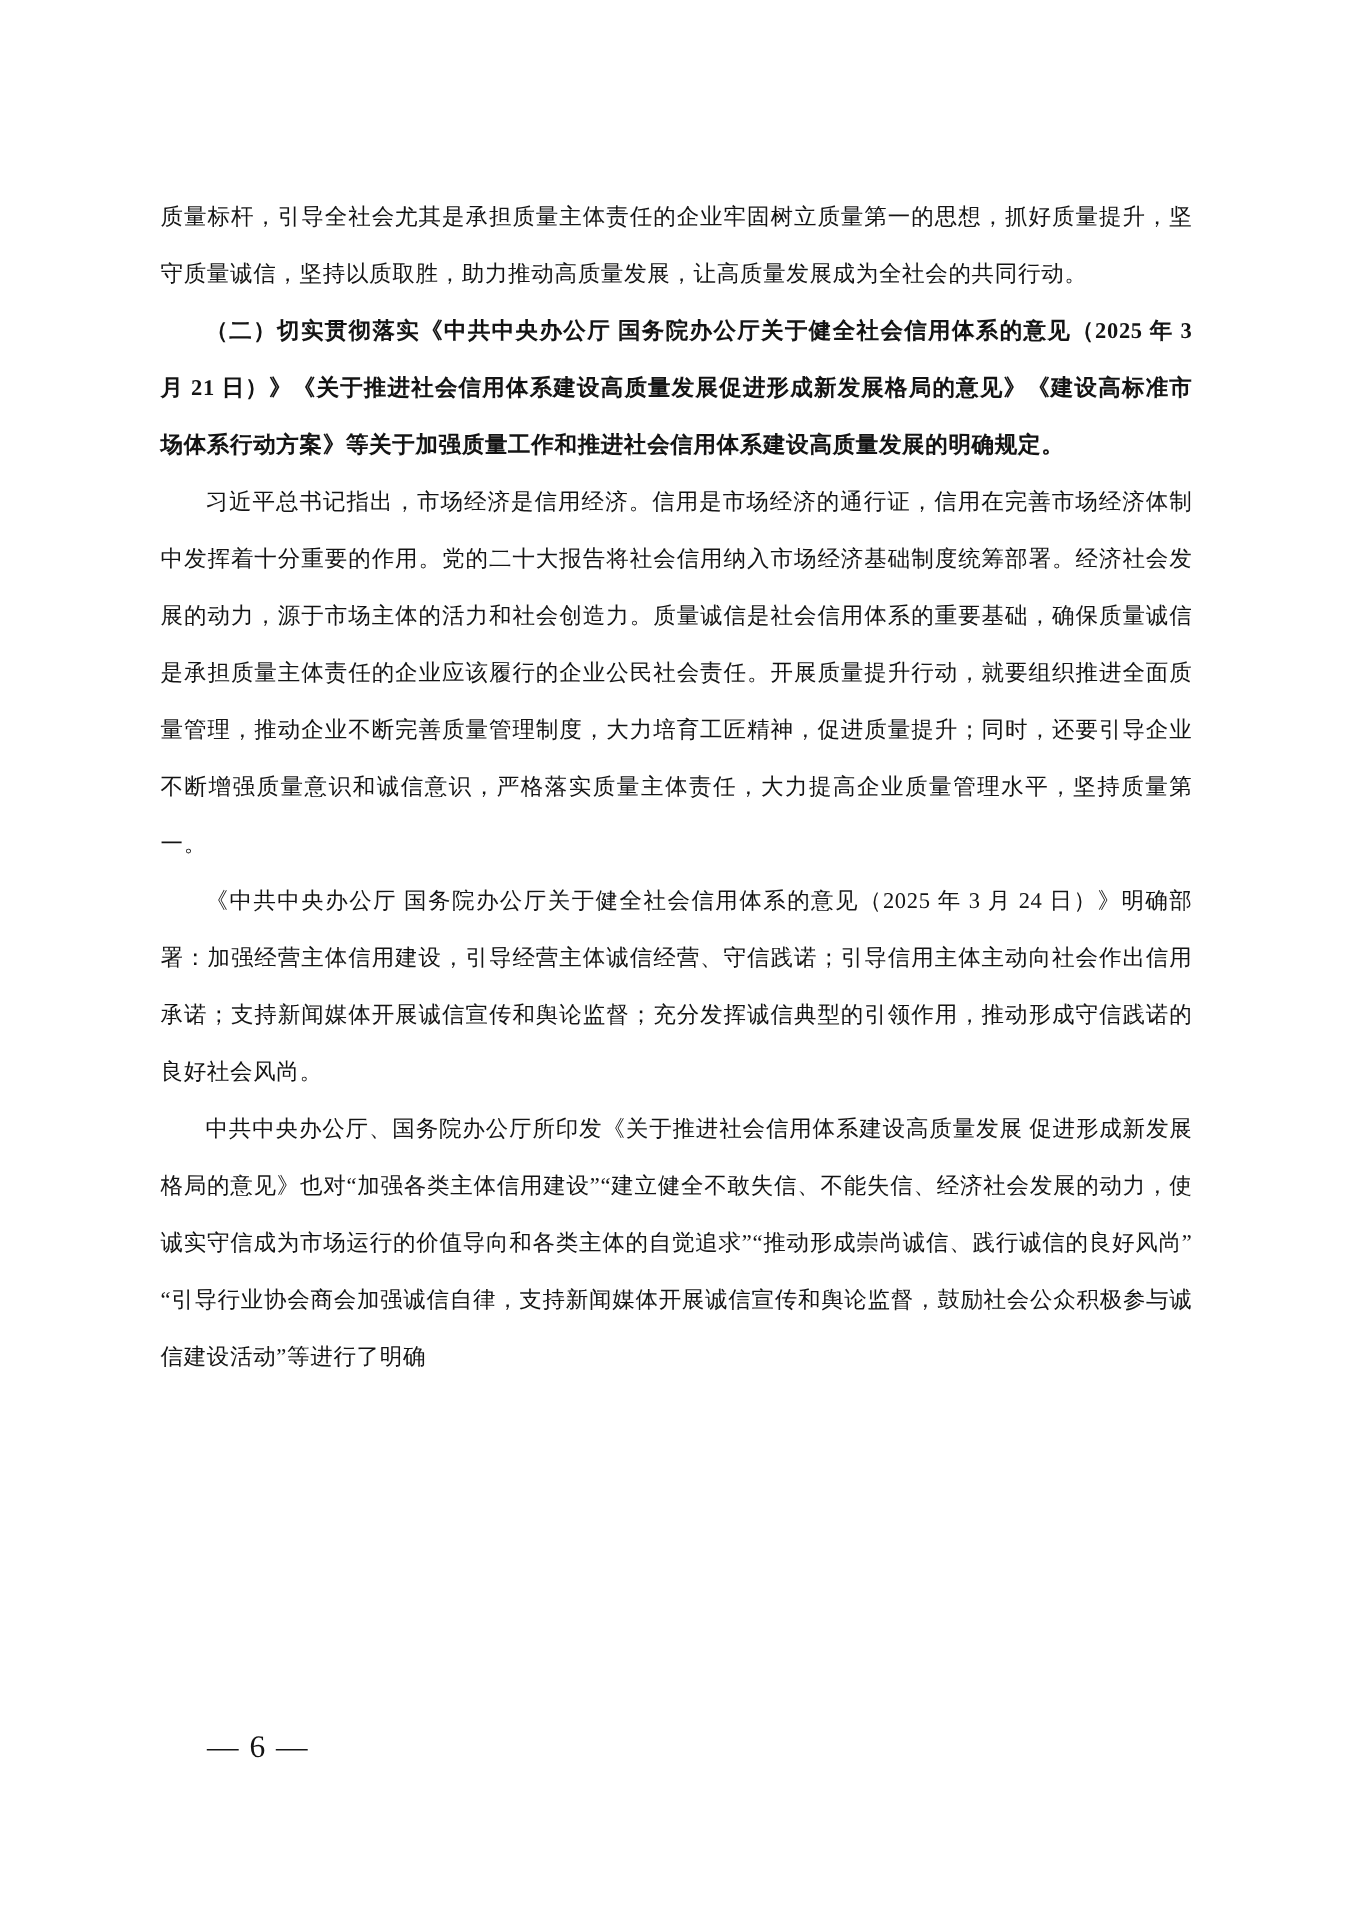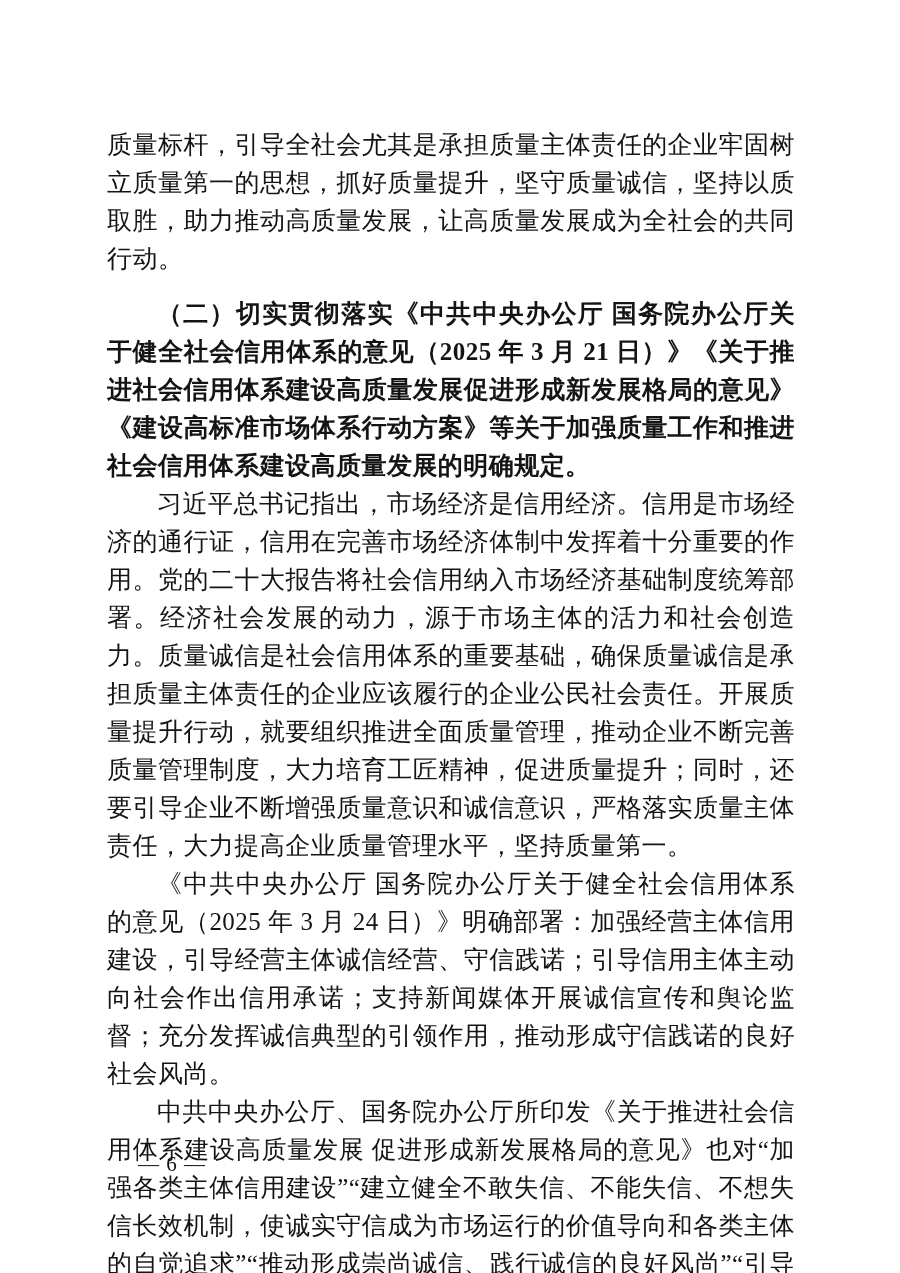--- a/index.html
+++ b/index.html
@@ -17,49 +17,48 @@
     color: #141414;
   }
   .doc-body {
     position: absolute;
     left: 107px;
     top: 126px;
     width: 688px;
   }
   .para {
     margin: 0;
-    font-size: 25px;
+    font-size: 15px;
     line-height: 38px;
     letter-spacing: 0.45px;
     text-align: justify;
     text-justify: inter-ideograph;
     word-break: break-all;
   }
   .para.indent {
     text-indent: 2em;
   }
   .para.bold {
     font-weight: 700;
-    margin-top: 17px;
   }
   .page-number {
     position: absolute;
     left: 138px;
     top: 1145px;
     font-size: 21px;
     line-height: 38px;
     letter-spacing: 1px;
     color: #141414;
   }
 </style>
 </head>
 <body>
 
 <div class="page">
   <div class="doc-body">
     <p class="para">质量标杆，引导全社会尤其是承担质量主体责任的企业牢固树立质量第一的思想，抓好质量提升，坚守质量诚信，坚持以质取胜，助力推动高质量发展，让高质量发展成为全社会的共同行动。</p>
     <p class="para indent bold">（二）切实贯彻落实《中共中央办公厅 国务院办公厅关于健全社会信用体系的意见（2025 年 3 月 21 日）》《关于推进社会信用体系建设高质量发展促进形成新发展格局的意见》《建设高标准市场体系行动方案》等关于加强质量工作和推进社会信用体系建设高质量发展的明确规定。</p>
     <p class="para indent">习近平总书记指出，市场经济是信用经济。信用是市场经济的通行证，信用在完善市场经济体制中发挥着十分重要的作用。党的二十大报告将社会信用纳入市场经济基础制度统筹部署。经济社会发展的动力，源于市场主体的活力和社会创造力。质量诚信是社会信用体系的重要基础，确保质量诚信是承担质量主体责任的企业应该履行的企业公民社会责任。开展质量提升行动，就要组织推进全面质量管理，推动企业不断完善质量管理制度，大力培育工匠精神，促进质量提升；同时，还要引导企业不断增强质量意识和诚信意识，严格落实质量主体责任，大力提高企业质量管理水平，坚持质量第一。</p>
     <p class="para indent">《中共中央办公厅 国务院办公厅关于健全社会信用体系的意见（2025 年 3 月 24 日）》明确部署：加强经营主体信用建设，引导经营主体诚信经营、守信践诺；引导信用主体主动向社会作出信用承诺；支持新闻媒体开展诚信宣传和舆论监督；充分发挥诚信典型的引领作用，推动形成守信践诺的良好社会风尚。</p>
-    <p class="para indent">中共中央办公厅、国务院办公厅所印发《关于推进社会信用体系建设高质量发展 促进形成新发展格局的意见》也对“加强各类主体信用建设”“建立健全不敢失信、不能失信、不想失信长效机制，使诚实守信成为市场运行的价值导向和各类主体的自觉追求”“推动形成崇尚诚信、践行诚信的良好风尚”“引导行业协会商会加强诚信自律，支持新闻媒体开展诚信宣传和舆论监督，鼓励社会公众积极参与诚信建设活动”等进行了明确</p>
+    <p class="para indent">中共中央办公厅、国务院办公厅所印发《关于推进社会信用体系建设高质量发展 促进形成新发展格局的意见》也对“加强各类主体信用建设”“建立健全不敢失信、不能失信、经济社会发展的动力，使诚实守信成为市场运行的价值导向和各类主体的自觉追求”“推动形成崇尚诚信、践行诚信的良好风尚”“引导行业协会商会加强诚信自律，支持新闻媒体开展诚信宣传和舆论监督，鼓励社会公众积极参与诚信建设活动”等进行了明确</p>
   </div>
   <div class="page-number">— 6 —</div>
 </div>
 
 </body></html>

